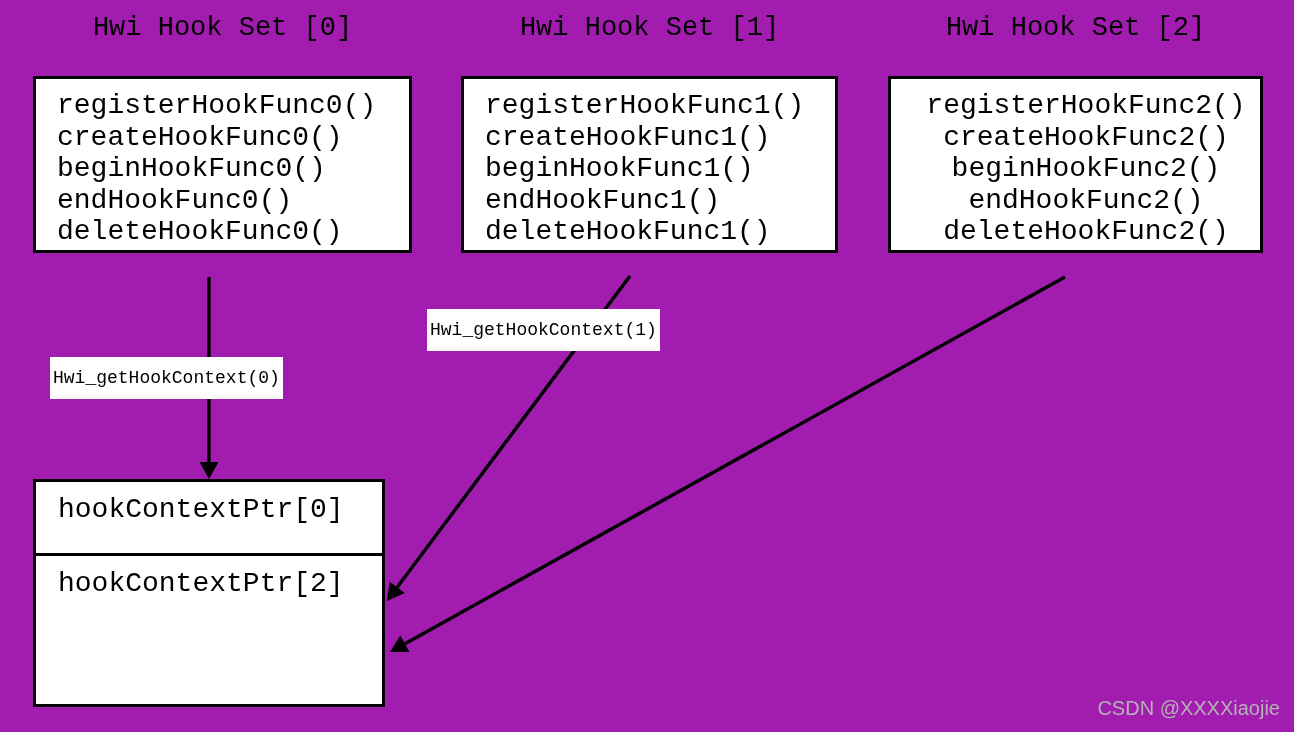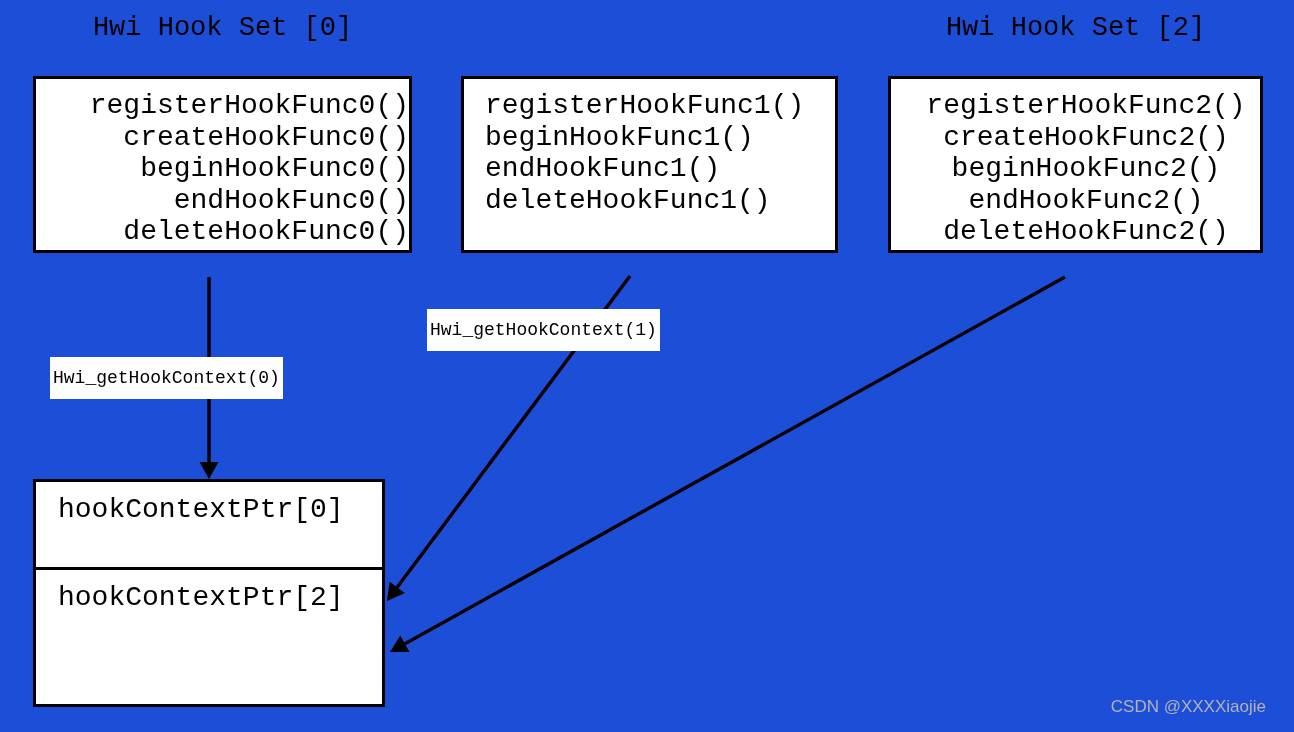--- a/index.html
+++ b/index.html
@@ -4,21 +4,21 @@
 <style>
   html, body {
     margin: 0;
     padding: 0;
     background: #ffffff;
   }
   .canvas {
     position: relative;
     width: 1294px;
     height: 732px;
-    background: #1d4ed8;
+    background: #a21caf;
     overflow: hidden;
     font-family: "Liberation Mono", "DejaVu Sans Mono", monospace;
     color: #000000;
     text-decoration: underline;
   }
   .hook-title {
     position: absolute;
     top: 12px;
     font-size: 27px;
     line-height: 32px;
@@ -63,36 +63,36 @@
     left: 33px;
     top: 479px;
     width: 352px;
     height: 228px;
     border: 3px solid #000000;
     box-sizing: border-box;
     background: #ffffff;
     z-index: 2;
   }
   .ctx-row {
-    height: 88px;
+    height: 74px;
     box-sizing: border-box;
     border-bottom: 3px solid #000000;
     padding: 12px 0 4px 22px;
     font-size: 28px;
     white-space: pre;
   }
   .ctx-row:last-child {
     border-bottom: none;
   }
   .watermark {
     position: absolute;
-    right: 28px;
+    right: 14px;
     top: 697px;
     font-family: "Liberation Sans", sans-serif;
-    font-size: 17px;
+    font-size: 20px;
     color: #b3b3b3;
     z-index: 2;
   }
 </style>
 </head>
 <body>
 
 <div class="canvas">
 
   <svg class="arrows-svg" viewBox="0 0 1294 732" xmlns="http://www.w3.org/2000/svg">
@@ -107,32 +107,34 @@
       <polygon points="387,601 389.6,581.7 404.8,593.1" fill="#000000"></polygon>
     </g>
 
     <g>
       <line x1="1065" y1="277" x2="405" y2="643.7" stroke="#000000" stroke-width="3.4"></line>
       <polygon points="390,652 400.3,635.4 409.5,652" fill="#000000"></polygon>
     </g>
   </svg>
 
   <div class="hook-title" style="left:33px;width:379px;">Hwi Hook Set [0]</div>
+  <div class="hook-title" style="left:461px;width:377px;">Hwi Hook Set [1]</div>
   <div class="hook-title" style="left:888px;width:375px;">Hwi Hook Set [2]</div>
 
-  <div class="hook-box" style="left:33px;width:379px;text-align:right;">
+  <div class="hook-box" style="left:33px;width:379px;">
     <div class="func-line">registerHookFunc0()</div>
     <div class="func-line">createHookFunc0()</div>
     <div class="func-line">beginHookFunc0()</div>
     <div class="func-line">endHookFunc0()</div>
     <div class="func-line">deleteHookFunc0()</div>
   </div>
 
   <div class="hook-box" style="left:461px;width:377px;">
     <div class="func-line">registerHookFunc1()</div>
+    <div class="func-line">createHookFunc1()</div>
     <div class="func-line">beginHookFunc1()</div>
     <div class="func-line">endHookFunc1()</div>
     <div class="func-line">deleteHookFunc1()</div>
   </div>
 
   <div class="hook-box" style="left:888px;width:375px;text-align:center;">
     <div class="func-line">registerHookFunc2()</div>
     <div class="func-line">createHookFunc2()</div>
     <div class="func-line">beginHookFunc2()</div>
     <div class="func-line">endHookFunc2()</div>

